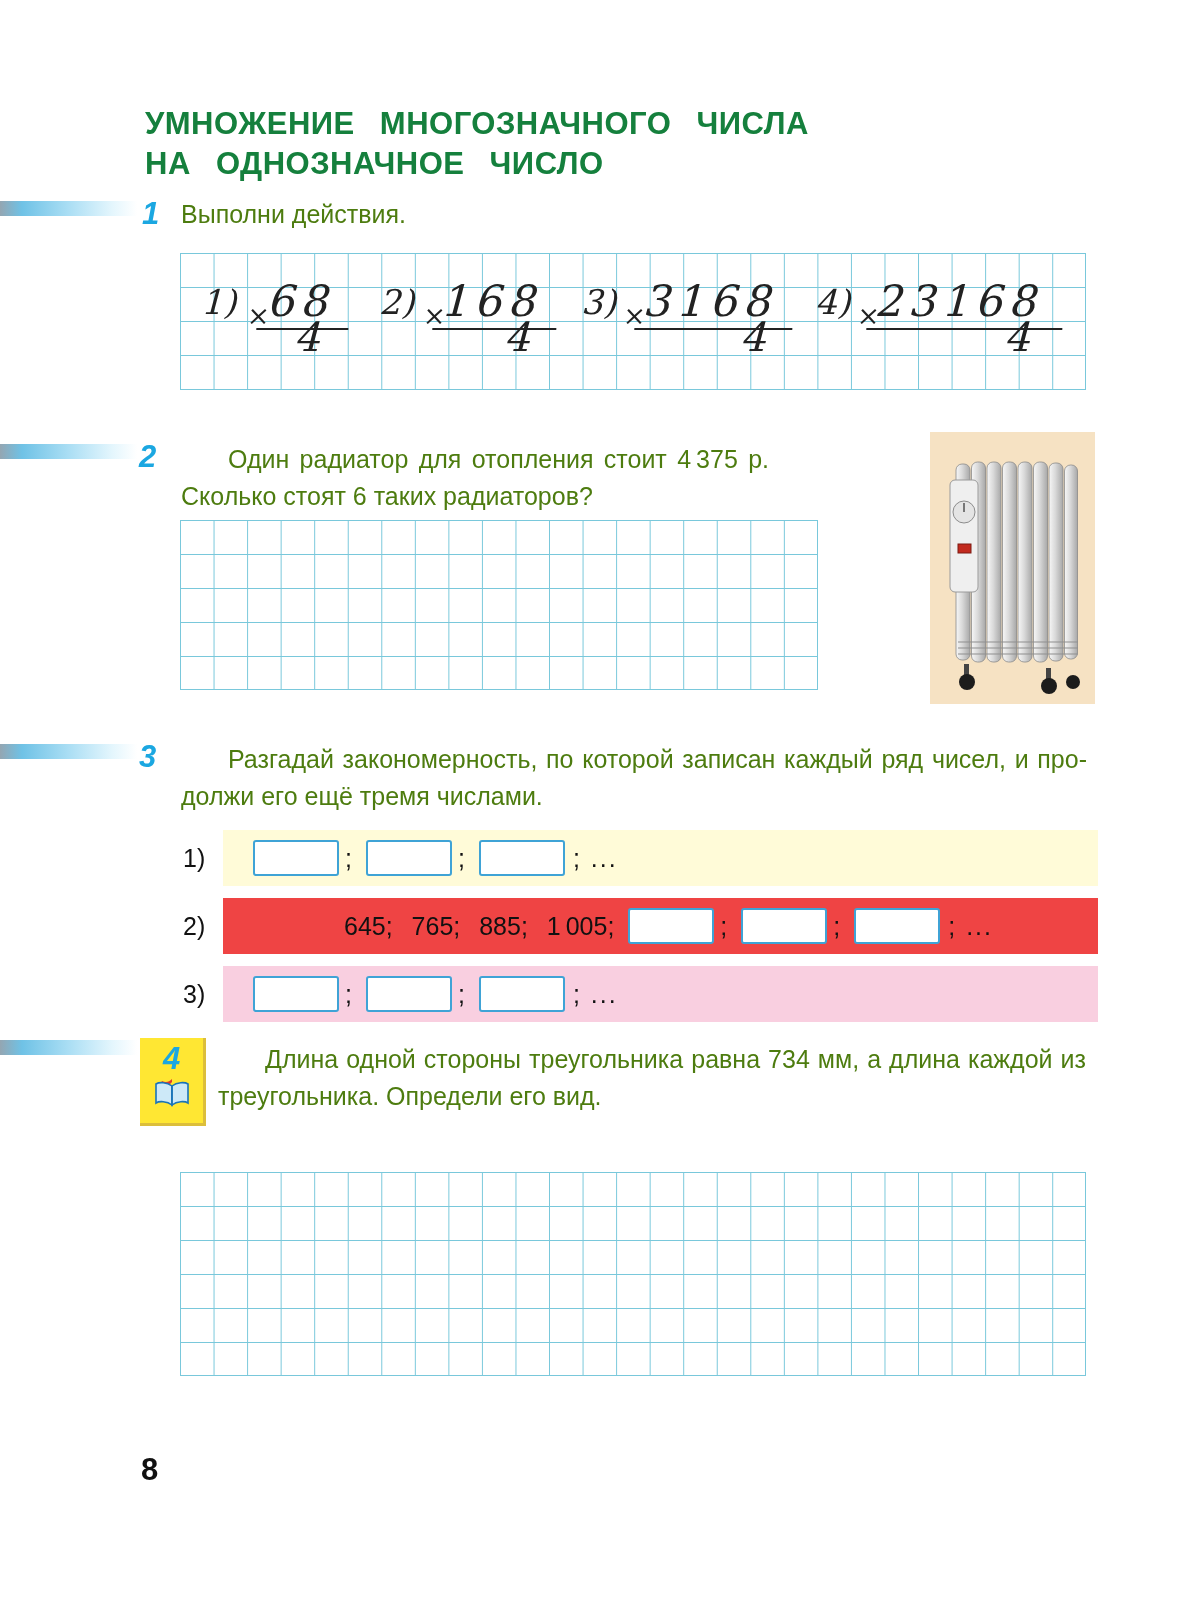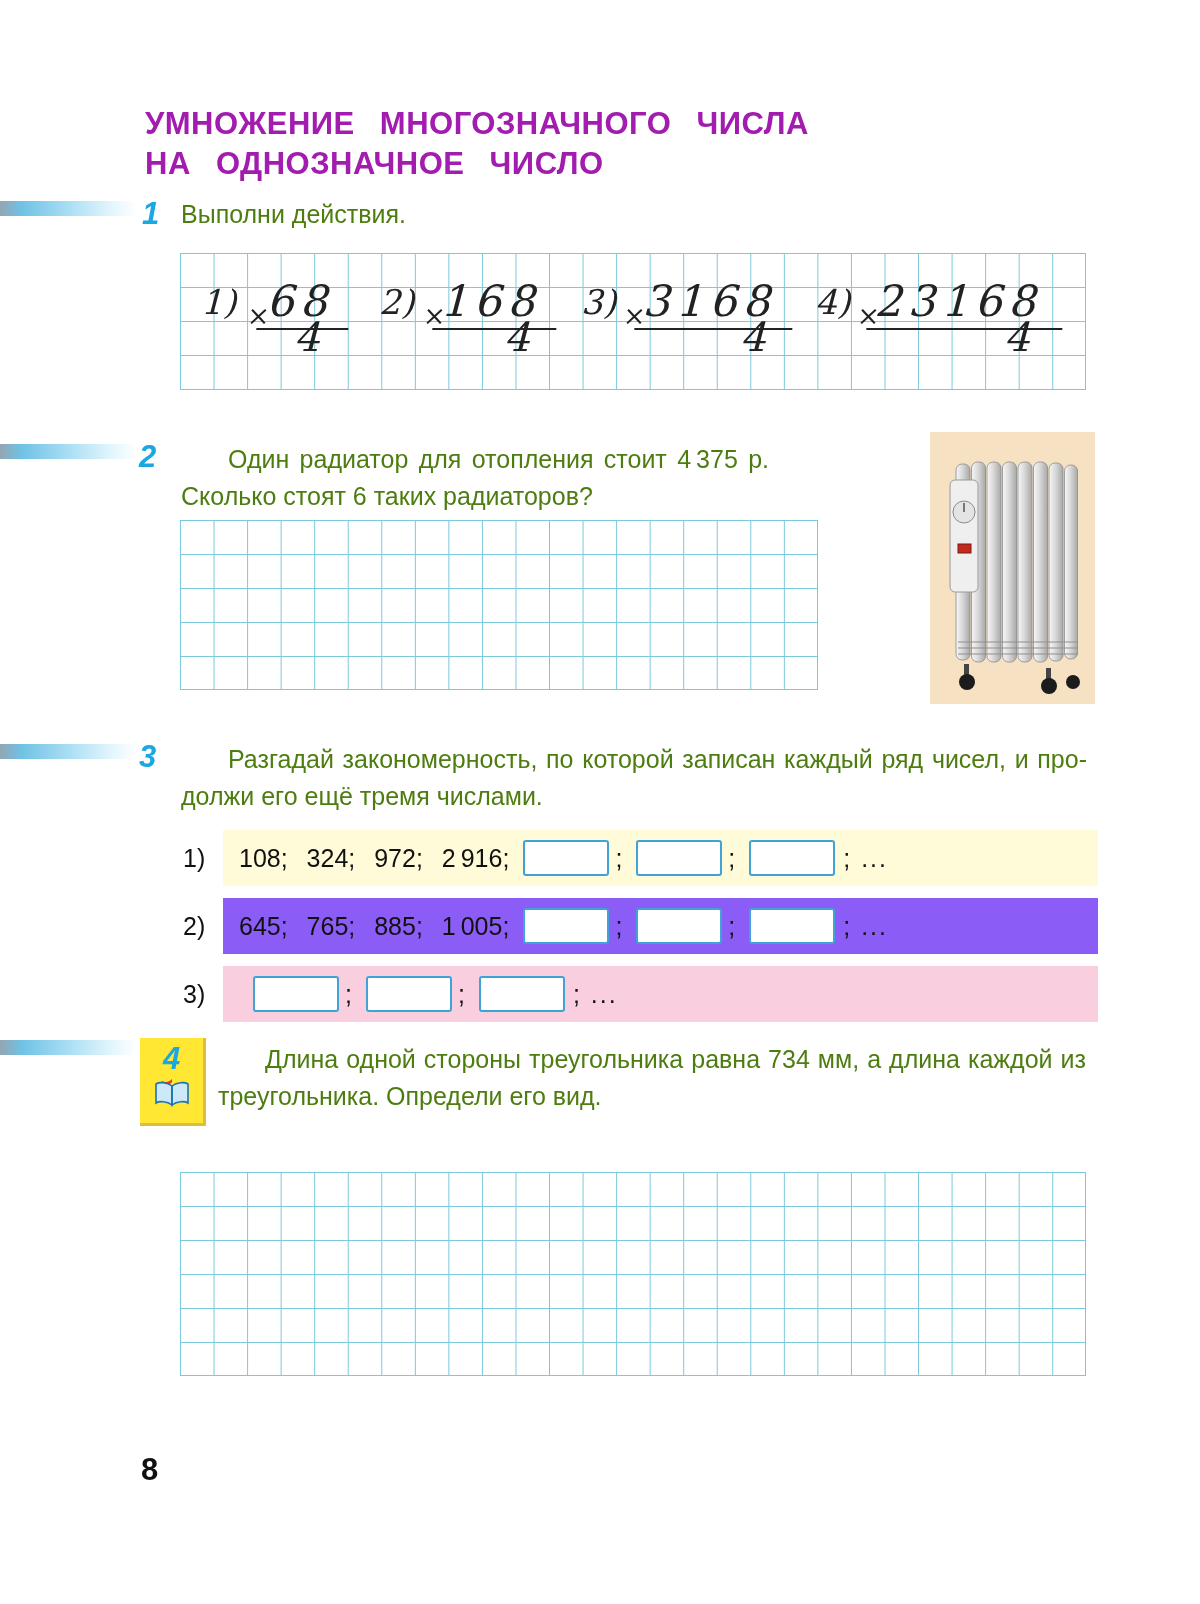--- a/index.html
+++ b/index.html
@@ -6,21 +6,21 @@
   html,body { background:#ffffff; }
   body {
     width:1200px; height:1604px; position:relative;
     font-family:"Liberation Sans", sans-serif; color:#111;
   }
   .page { position:absolute; inset:0; background:#fff; overflow:hidden; }
 
   
   .title {
     position:absolute; left:145px; top:104px;
-    color:#a21caf; font-size:31px; font-weight:bold;
+    color:#15803d; font-size:31px; font-weight:bold;
     line-height:40px; letter-spacing:0.5px; word-spacing:16px;
   }
 
   
   .task-bar {
     position:absolute; left:0; width:137px; height:15px;
     background:linear-gradient(90deg,#94a6b2 0%,#6fc2e6 16%,#aadef4 50%,#e4f6fd 82%,rgba(255,255,255,0) 100%);
   }
 
   .task-num {
@@ -62,21 +62,21 @@
   .seq-row {
     position:absolute; left:183px; width:915px; height:56px;
     display:flex; align-items:center;
   }
   .seq-label { width:40px; font-size:25px; flex:0 0 40px; }
   .seq-strip {
     flex:1; height:56px; display:flex; align-items:center;
     padding-left:16px;
   }
   .strip-1 { background:#FFFBD8; }
-  .strip-2 { background:#8b5cf6; }
+  .strip-2 { background:#ef4444;justify-content:center; }
   .strip-3 { background:#F9CFE0; }
   .seq-nums { font-size:25px; word-spacing:12px; white-space:nowrap; }
   .answer-box {
     width:86px; height:36px; background:#fff;
     border:2px solid #3FA3D6; border-radius:3px; margin-left:14px;
     flex:0 0 86px;
   }
   .seq-sep  { margin-left:6px; font-size:25px; }
   .seq-tail { margin-left:8px; font-size:25px; letter-spacing:2px; white-space:nowrap; }
 
@@ -196,21 +196,20 @@
   <div class="task-bar" style="top:744px"></div>
   <div class="task-num" style="left:139px; top:739px">3</div>
   <div class="para" style="left:181px; top:741px; width:906px">
     <div class="line just">Разгадай закономерность, по которой записан каждый ряд чисел, и про-</div>
     <div class="line">должи его ещё тремя числами.</div>
   </div>
 
   <div class="seq-row" style="top:830px">
     <span class="seq-label">1)</span>
     <div class="seq-strip strip-1">
-      <span class="seq-nums">108; 324; 972; 2 916;</span>
       <span class="answer-box"></span>
       <span class="seq-sep">;</span>
       <span class="answer-box"></span>
       <span class="seq-sep">;</span>
       <span class="answer-box"></span>
       <span class="seq-tail">; ...</span>
     </div>
   </div>
 
   <div class="seq-row" style="top:898px">

